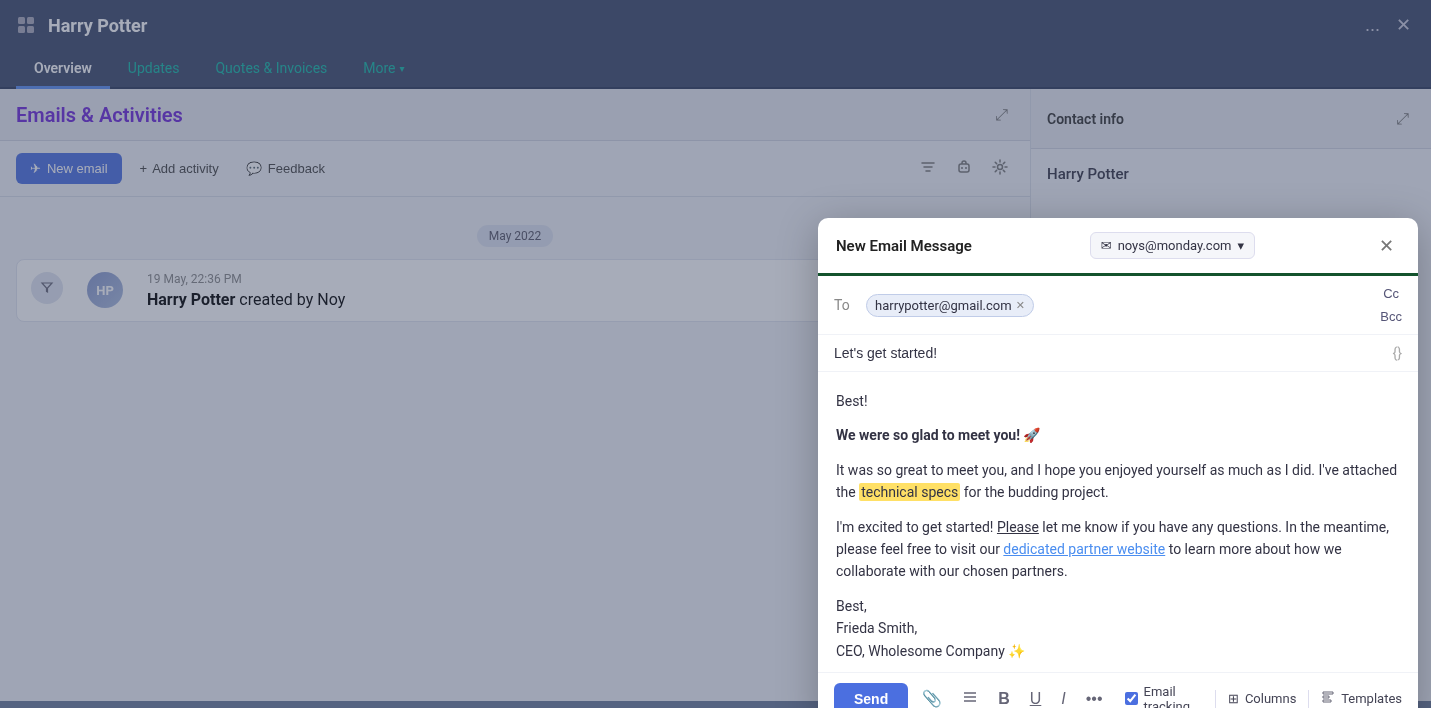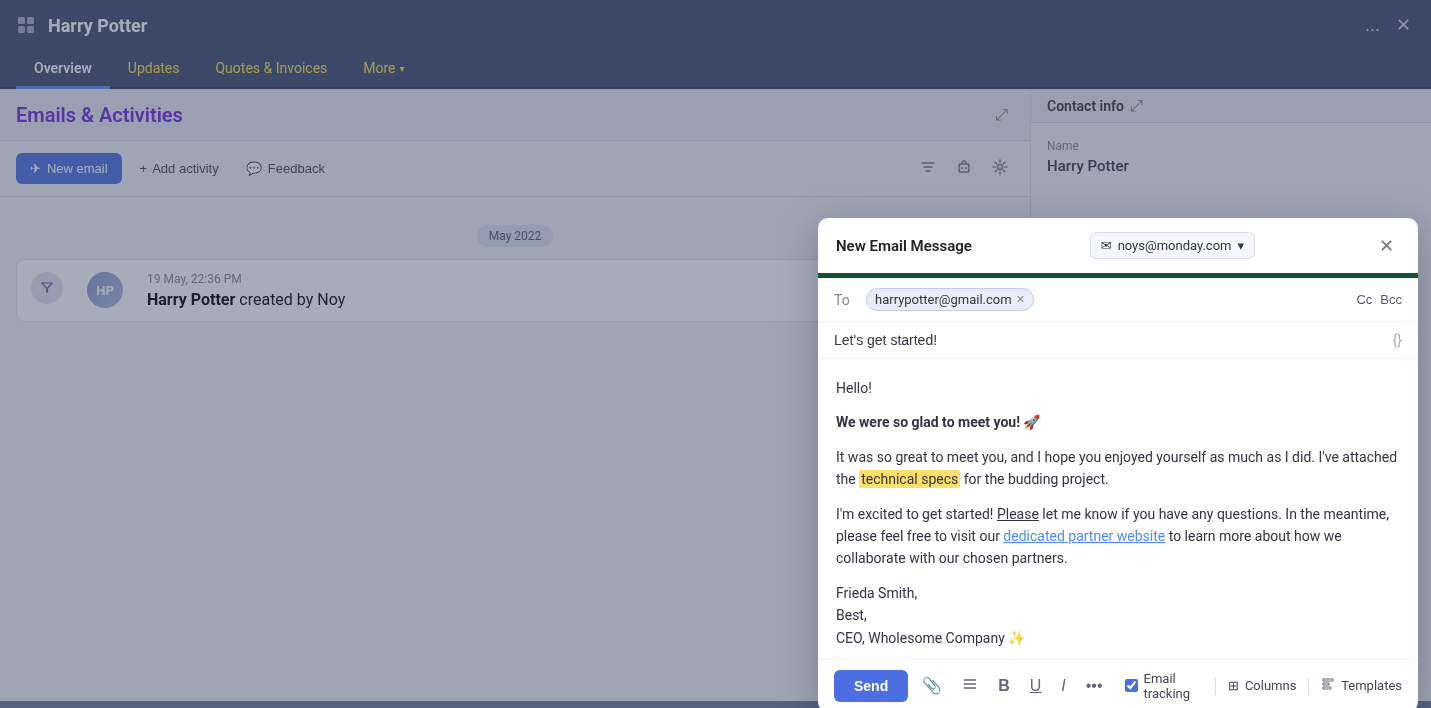--- a/index.html
+++ b/index.html
@@ -7,21 +7,21 @@
 
     
     .top-bar { background: #3d4a6b; color: #fff; display: flex; align-items: center; padding: 0 16px; height: 50px; gap: 12px; }
     .top-bar-icon { width: 20px; height: 20px; color: #aab; display: flex; align-items: center; justify-content: center; }
     .top-bar-title { font-size: 18px; font-weight: 700; color: #fff; flex: 1; }
     .top-bar-actions { display: flex; gap: 8px; }
     .top-bar-btn { background: none; border: none; cursor: pointer; color: #ccd; font-size: 18px; padding: 4px; }
 
     
     .nav-tabs { background: #3d4a6b; display: flex; align-items: flex-end; padding: 0 16px; border-bottom: 2px solid #2d3a5a; }
-    .nav-tab { padding: 10px 18px; font-size: 14px; color: #fde047; cursor: pointer; border-bottom: 3px solid transparent; margin-bottom: -2px; }
+    .nav-tab { padding: 10px 18px; font-size: 14px; color: #14b8a6; cursor: pointer; border-bottom: 3px solid transparent; margin-bottom: -2px; }
     .nav-tab.active { color: #fff; border-bottom: 3px solid #5b8ef0; font-weight: 600; }
     .nav-tab-more { display: flex; align-items: center; gap: 4px; }
 
     
     .main-content { display: flex; height: calc(708px - 50px - 46px); }
 
     
     .left-panel { flex: 1; background: #f0f2f7; border-right: 1px solid #d8dce8; display: flex; flex-direction: column; }
     .panel-header { background: #e8eaf0; display: flex; align-items: center; justify-content: space-between; padding: 0 16px; height: 52px; border-bottom: 1px solid #d0d4e0; }
     .panel-title { font-size: 20px; font-weight: 600; color: #6d28d9; }
@@ -39,40 +39,40 @@
     .timeline-area { flex: 1; overflow-y: auto; padding: 16px; }
     .date-label { text-align: center; margin: 12px 0; }
     .date-badge { background: #dde2f0; color: #556; font-size: 12px; padding: 4px 12px; border-radius: 12px; display: inline-block; }
     .activity-item { display: flex; gap: 24px; margin-bottom: 12px; padding: 12px 14px; background: #fff; border-radius: 8px; border: 1px solid #e0e4ef; }
     .activity-content { flex: 1; }
     .activity-meta { font-size: 12px; color: #888; margin-bottom: 4px; }
     .activity-icon { width: 32px; height: 32px; background: #e0e4f0; border-radius: 50%; display: flex; align-items: center; justify-content: center; color: #667; font-size: 14px; flex-shrink: 0; }
 
     
     .right-panel { width: 400px; background: #f0f2f7; display: flex; flex-direction: column; }
-    .right-panel-header { background: #e8eaf0; display: flex; align-items: center; padding: 0 16px; height: 34px; border-bottom: 1px solid #d0d4e0; }
+    .right-panel-header { background: #e8eaf0; display: flex; align-items: center; justify-content: space-between; padding: 0 16px; height: 60px; border-bottom: 1px solid #d0d4e0; }
     .right-panel-title { font-size: 14px; font-weight: 600; color: #333; }
     .contact-info-content { padding: 16px; }
     .contact-name { font-size: 15px; color: #334; font-weight: 500; }
     .contact-label { font-size: 12px; color: #888; margin-bottom: 4px; }
 
     
     .overlay { position: absolute; top: 0; left: 0; width: 100%; height: 100%; background: rgba(60,70,100,0.45); z-index: 10; }
 
     
     .email-modal { position: absolute; top: 218px; left: 818px; width: 600px; background: #fff; border-radius: 10px; box-shadow: 0 8px 40px rgba(0,0,0,0.25); z-index: 20; display: flex; flex-direction: column; }
-    .modal-header { display: flex; align-items: center; justify-content: space-between; padding: 14px 18px; border-bottom: 5px solid #14532d; }
+    .modal-header { display: flex; align-items: center; justify-content: space-between; padding: 14px 18px; border-bottom: 3px solid #14532d; }
     .modal-title { font-size: 15px; font-weight: 600; color: #222; }
     .modal-from { display: flex; align-items: center; gap: 6px; background: #f5f6fa; border: 1px solid #dde; border-radius: 6px; padding: 5px 10px; font-size: 13px; color: #334; cursor: pointer; }
     .modal-close { background: none; border: none; cursor: pointer; font-size: 18px; color: #777; padding: 2px 6px; border-radius: 4px; }
     .modal-to-row { display: flex; align-items: center; padding: 10px 16px; border-bottom: 1px solid #f0f2f7; gap: 8px; }
     .to-label { font-size: 14px; color: #888; min-width: 24px; }
     .to-tag { background: #e8edf8; border: 1px solid #c0cce8; border-radius: 12px; padding: 3px 8px; font-size: 13px; color: #334; display: flex; align-items: center; gap: 4px; }
     .to-tag-close { cursor: pointer; color: #888; font-size: 11px; }
-    .cc-bcc { margin-left: auto; display: flex; gap: 8px; }
+    .cc-bcc { margin-left: auto; display: flex; gap: 8px; flex-direction: column; }
     .cc-bcc-btn { background: none; border: none; cursor: pointer; font-size: 13px; color: #557; }
     .modal-subject-row { display: flex; align-items: flex-end; padding: 10px 16px; border-bottom: 1px solid #f0f2f7; }
     .subject-input { flex: 1; border: none; outline: none; font-size: 14px; color: #334; background: transparent; }
     .subject-icon { color: #aaa; font-size: 14px; cursor: pointer; }
     .modal-body { padding: 18px 18px 10px; flex: 1; min-height: 280px; font-size: 14px; color: #334; line-height: 1.6; }
     .body-greeting { margin-bottom: 12px; }
     .body-bold { font-weight: 700; display: flex; align-items: center; gap: 6px; margin-bottom: 12px; }
     .body-paragraph { margin-bottom: 12px; }
     .highlight { background: #ffe066; padding: 1px 2px; border-radius: 2px; }
     .link { color: #4b8ef0; text-decoration: underline; cursor: pointer; }
@@ -190,21 +190,20 @@
       </div>
     </div>
   </div>
 
   <div class="right-panel">
     <div class="right-panel-header">
       <div class="right-panel-title">Contact info</div>
       <button class="panel-icon-btn">⤢</button>
     </div>
     <div class="contact-info-content">
-      <div class="contact-label">Name</div>
       <div class="contact-name">Harry Potter</div>
     </div>
   </div>
 </div>
 
 <div class="email-modal">
   <div class="modal-header">
     <div class="modal-title">New Email Message</div>
     <div class="modal-from">
       <span>✉</span>
@@ -225,31 +224,31 @@
       <button class="cc-bcc-btn">Bcc</button>
     </div>
   </div>
 
   <div class="modal-subject-row">
     <input class="subject-input" type="text" value="Let's get started!" style="">
     <span class="subject-icon">{}</span>
   </div>
 
   <div class="modal-body">
-    <div class="body-greeting">Hello!</div>
+    <div class="body-greeting">Best!</div>
     <div class="body-bold">We were so glad to meet you! 🚀</div>
     <div class="body-paragraph">
       <span>It was so great to meet you, and I hope you enjoyed yourself as much as I did. I've attached the </span><span class="highlight">technical specs</span><span> for the budding project.</span>
     </div>
     <div class="body-paragraph">
       <span>I'm excited to get started! </span><span class="underline-link">Please</span><span> let me know if you have any questions. In the meantime, please feel free to visit our </span><span class="link">dedicated partner website</span><span> to learn more about how we collaborate with our chosen partners.</span>
     </div>
     <div class="signature">
+      <div>Best,</div>
       <div>Frieda Smith,</div>
-      <div>Best,</div>
       <div>CEO, Wholesome Company ✨</div>
     </div>
   </div>
 
   <div class="modal-footer">
     <button class="send-btn">Send</button>
     <button class="footer-icon">📎</button>
     <button class="footer-icon">
       <svg width="16" height="16" viewBox="0 0 16 16" fill="none">
           <line x1="2" y1="4" x2="14" y2="4" stroke="#667" stroke-width="1.5"></line>

